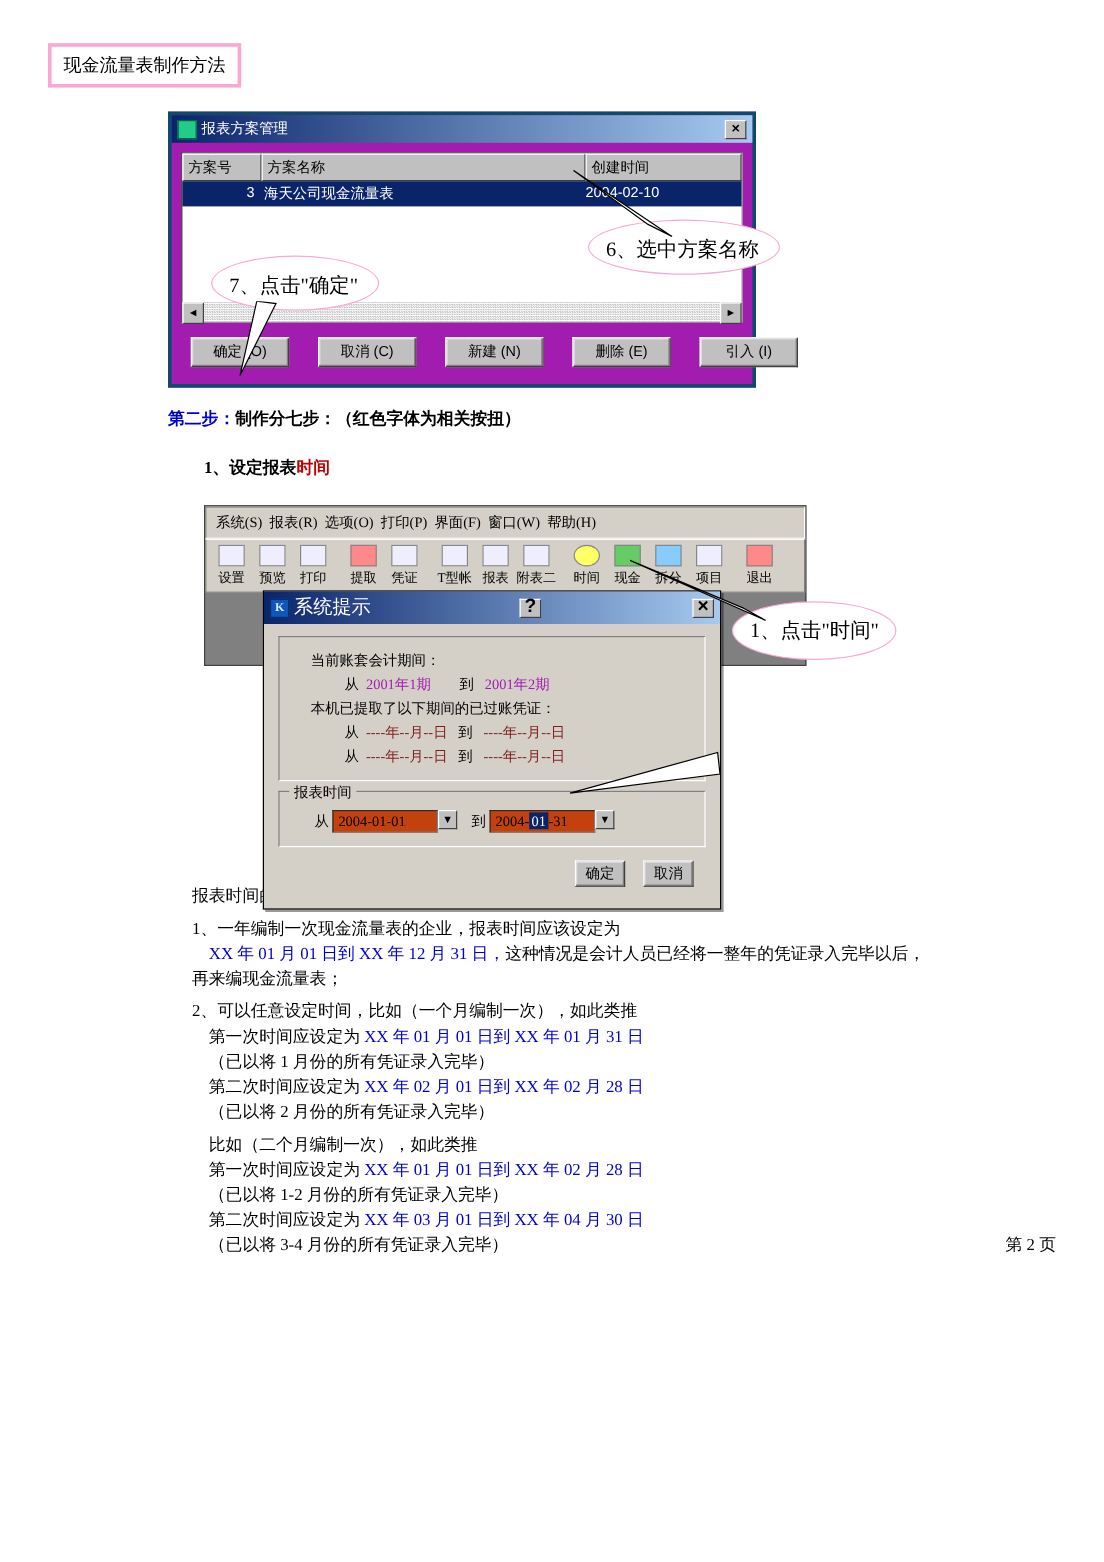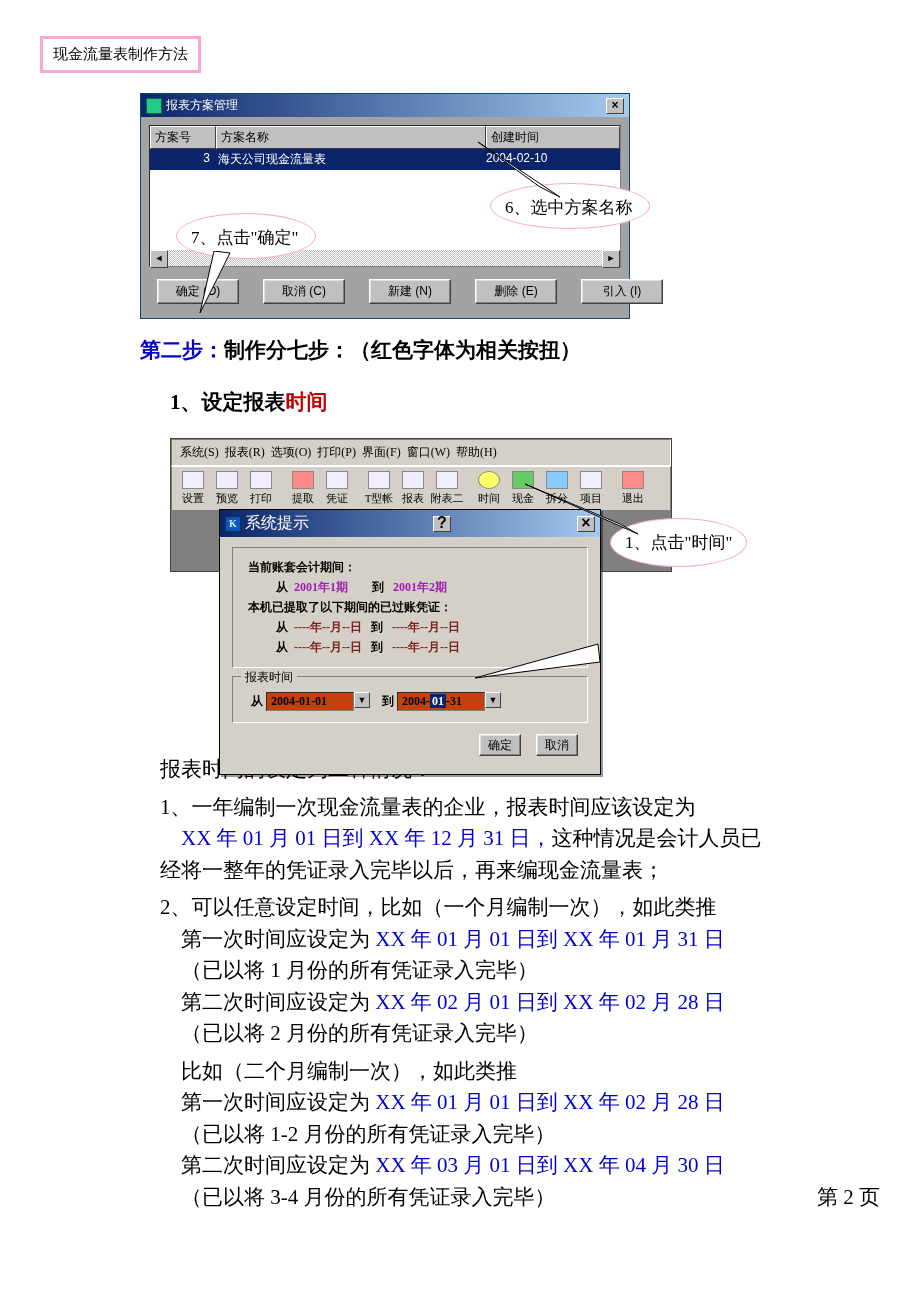--- a/index.html
+++ b/index.html
@@ -1,18 +1,18 @@
 <!DOCTYPE html>
 <html><head>
 <meta charset="utf-8">
 <style>
 body{margin:0;font-family:"SimSun","宋体",serif;font-size:16px;background:#fff;width:920px;}
 .page-header{border:3px solid #f9a8d4;padding:6px 10px;margin:36px 0 0 40px;display:inline-block;font-size:15px;}
 .content{margin:20px 140px 0 140px;}
-.win{border:1px solid #0c4a6e;background:#a3a3a3;font-family:"SimSun","宋体",sans-serif;font-size:12px;}
+.win{border:3px solid #0c4a6e;background:#a21caf;font-family:"SimSun","宋体",sans-serif;font-size:12px;}
 .titlebar{background:linear-gradient(to right,#0a246a,#a6caf0);color:#fff;padding:3px 5px;display:flex;align-items:center;}
 .titlebar .ticon{width:14px;height:14px;background:#2c8;border:1px solid #064;margin-right:4px;}
 .titlebar .ticon2{width:14px;height:14px;background:#15b;border:1px solid #036;margin-right:4px;color:#cef;font-size:10px;text-align:center;line-height:14px;font-weight:bold;}
 .titlebar .close{margin-left:auto;background:#c0c0c0;border:1px solid #fff;border-right-color:#404040;border-bottom-color:#404040;width:16px;height:14px;text-align:center;font-family:Arial;font-weight:bold;line-height:12px;color:#000;}
 .titlebar .help{background:#c0c0c0;border:1px solid #fff;border-right-color:#404040;border-bottom-color:#404040;width:16px;height:14px;text-align:center;font-family:Arial;font-weight:bold;line-height:12px;color:#000;margin-right:2px;}
 .win-body{padding:8px;}
 .grid{background:#fff;border:1px inset #808080;height:140px;position:relative;}
 .ghead{display:flex;background:#c0c0c0;font-size:12px;}
 .ghead>div{border:1px solid;border-color:#fff #404040 #404040 #fff;padding:2px 4px;}
 .grow{display:flex;background:#0a246a;color:#fff;}
@@ -22,42 +22,42 @@
 .sb-btn{width:16px;height:16px;background:#c0c0c0;border:1px solid;border-color:#fff #404040 #404040 #fff;font-size:9px;line-height:14px;text-align:center;font-family:Arial;}
 .sb-track{flex:1;background:repeating-conic-gradient(#c0c0c0 0 25%,#fff 0 50%) 0 0/2px 2px;}
 .btnrow{display:flex;gap:24px;padding:12px 8px 6px 8px;}
 .wbtn{background:#c0c0c0;border:1px solid;border-color:#fff #404040 #404040 #fff;box-shadow:inset -1px -1px #808080,inset 1px 1px #dfdfdf;padding:3px 8px;font-size:12px;min-width:64px;text-align:center;}
 .callout{position:absolute;background:#fff;border:1px solid #f9a8d4;border-radius:50%;padding:12px 14px;font-size:17px;font-family:"SimSun";white-space:nowrap;}
 .callout::before,.callout::after{content:"";position:absolute;border:1px solid transparent;}
 .wrap1{position:relative;width:490px;}
 .c1{left:350px;top:90px;width:130px;height:20px;}
 .c2{left:36px;top:120px;width:110px;height:20px;}
 svg.tail{position:absolute;pointer-events:none;}
-.doc-text{font-size:21px;line-height:1.5;}
+.doc-text{font-size:14px;line-height:1.5;}
 .blue{color:#0000cc;}
 .red{color:#c00000;}
 .bold{font-weight:bold;}
 .step-heading{margin:16px 0 20px 0;}
 .step-sub{margin:0 0 20px 30px;}
 .menubar{background:#d4d0c8;padding:3px 6px;font-size:12px;display:flex;gap:2px;border:1px solid #808080;border-right-color:#fff;border-bottom-color:#fff;}
 .menubar span{padding:1px 2px;}
 .toolbar{background:#d4d0c8;padding:2px 4px;display:flex;gap:0;border:1px solid #808080;border-top-color:#fff;font-size:11px;}
 .tbtn{width:34px;text-align:center;padding:2px 0;}
 .tbtn .ic{width:20px;height:16px;margin:0 auto 2px;border:1px solid #888;background:#eef;}
 .tbtn .lbl{font-size:11px;}
 .ic-y{background:#ff6 !important;border-radius:50%;}
 .ic-g{background:#6c6 !important;}
 .ic-b{background:#8cf !important;}
 .ic-r{background:#f88 !important;}
 .app{background:#808080;border:1px solid #404040;width:500px;padding-bottom:60px;position:relative;}
 .modal{position:absolute;left:48px;top:70px;width:380px;background:#d4d0c8;border:1px solid #000;box-shadow:2px 2px 0 rgba(0,0,0,.4);}
 .mbody{padding:10px 12px 10px 12px;font-size:12px;}
 .gbox{border:1px solid #808080;border-right-color:#fff;border-bottom-color:#fff;padding:8px 10px;margin-bottom:8px;position:relative;}
 .gbox .lg{position:absolute;top:-8px;left:8px;background:#d4d0c8;padding:0 4px;font-size:12px;}
-.row{margin:3px 5px;font-size:12px;font-weight:bold;}
+.row{margin:3px 16px;font-size:12px;}
 .indent{padding-left:28px;}
 .dateinput{display:inline-block;background:#c2410c;border:1px inset #808080;padding:1px 4px;font-size:12px;width:78px;}
 .datebtn{display:inline-block;background:#c0c0c0;border:1px solid;border-color:#fff #404040 #404040 #fff;width:14px;text-align:center;font-size:9px;line-height:14px;vertical-align:top;}
 .sel{background:#0a246a;color:#fff;padding:0 2px;}
 .bluet{color:#a21caf;}
 .dottedt{color:#7f1d1d;}
 .btnrow2{text-align:right;padding:6px 10px 10px 0;}
 .para{margin:6px 0;}
 .bodytext{margin-left:20px;}
 </style>

